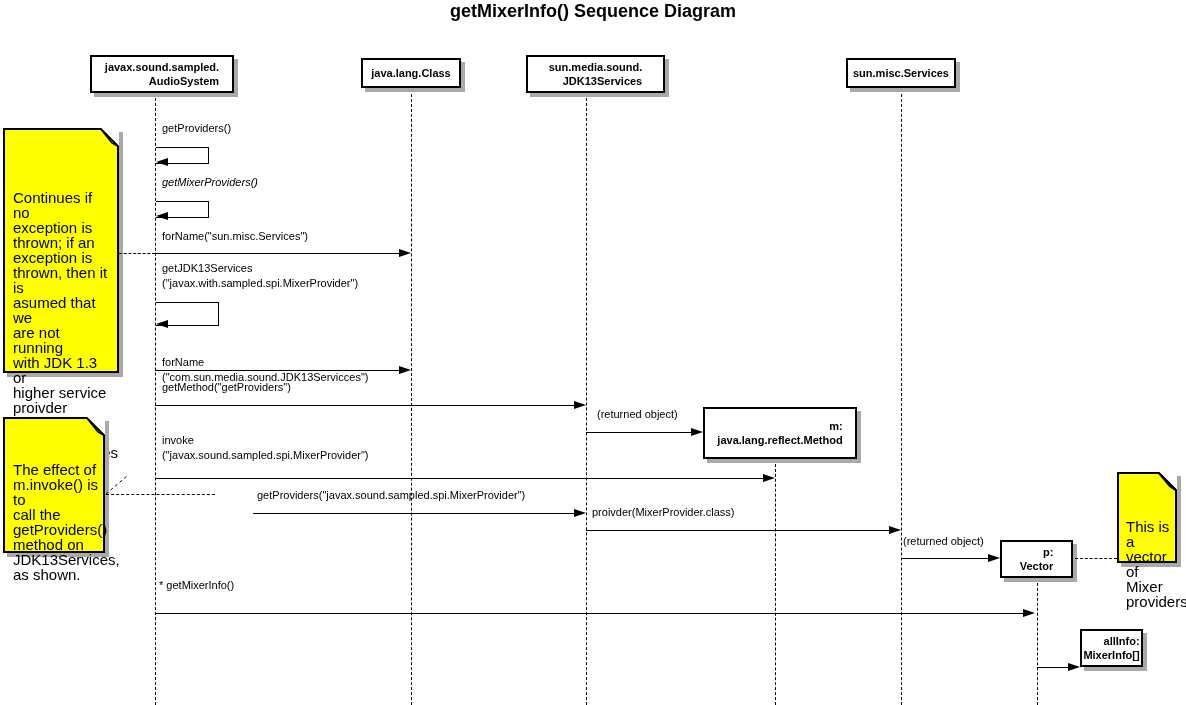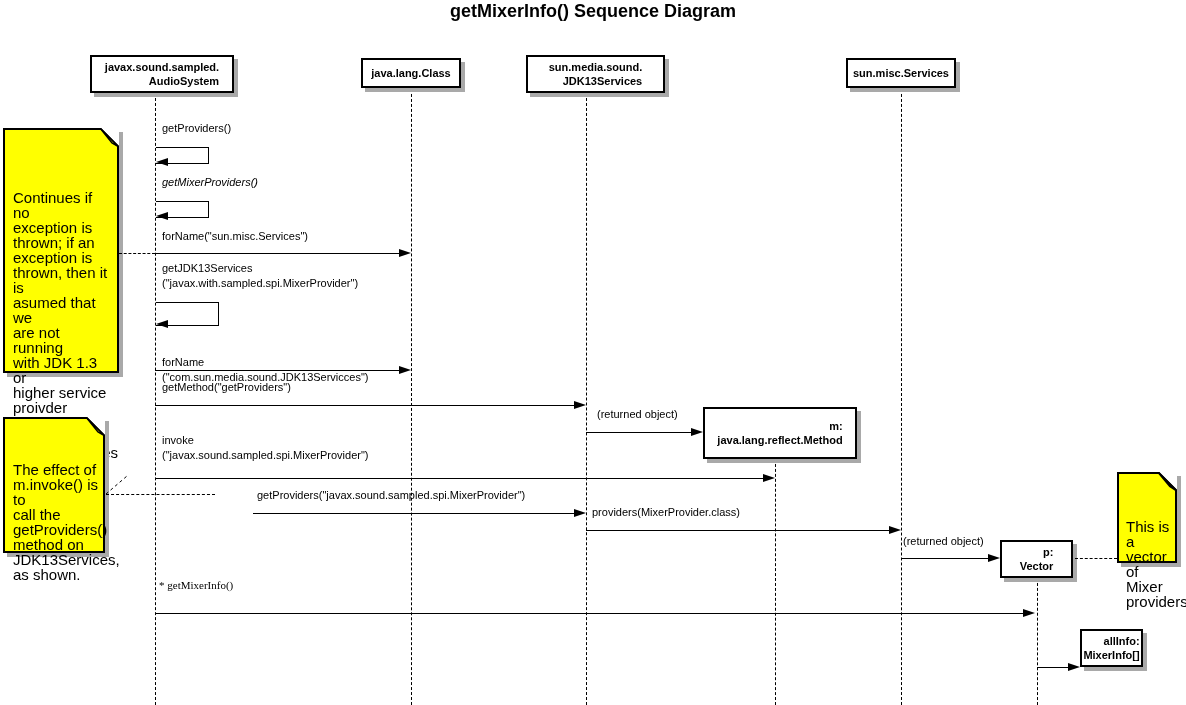--- a/index.html
+++ b/index.html
@@ -83,29 +83,29 @@
 
   <div class="lbl" style="left:162px;top:433px;">invoke
 ("javax.sound.sampled.spi.MixerProvider")</div>
   <div class="hl" style="left:155px;top:478px;width:608px;"></div>
   <div class="ahr" style="left:763px;top:474px;"></div>
 
   <div class="lbl" style="left:257px;top:488px;">getProviders("javax.sound.sampled.spi.MixerProvider")</div>
   <div class="hl" style="left:253px;top:513px;width:321px;"></div>
   <div class="ahr" style="left:574px;top:509px;"></div>
 
-  <div class="lbl" style="left:592px;top:505px;">providers(MixerProvider.class)</div>
+  <div class="lbl" style="left:592px;top:505px;">proivder(MixerProvider.class)</div>
   <div class="hl" style="left:586px;top:530px;width:303px;"></div>
   <div class="ahr" style="left:889px;top:526px;"></div>
 
   <div class="lbl" style="left:903px;top:534px;">(returned object)</div>
   <div class="hl" style="left:901px;top:558px;width:87px;"></div>
   <div class="ahr" style="left:988px;top:554px;"></div>
 
-  <div class="lbl" style="left:159px;top:578px;font-family:Liberation Serif, serif;">* getMixerInfo()</div>
+  <div class="lbl" style="left:159px;top:578px;">* getMixerInfo()</div>
   <div class="hl" style="left:155px;top:613px;width:868px;"></div>
   <div class="ahr" style="left:1023px;top:609px;"></div>
 
   <div class="hl" style="left:1037px;top:667px;width:31px;"></div>
   <div class="ahr" style="left:1068px;top:663px;"></div>
 
   <div class="note" style="left:3px;top:128px;width:116px;height:245px;padding:30px 4px 0 8px;">
     <svg class="fold" width="19" height="19" viewBox="0 0 19 19">
       <polygon points="0,0 19,0 19,19" fill="#ffffff"></polygon>
       <polygon points="0,0 12,15 19,19" fill="#ffff00" stroke="#000000" stroke-width="1.5"></polygon>

